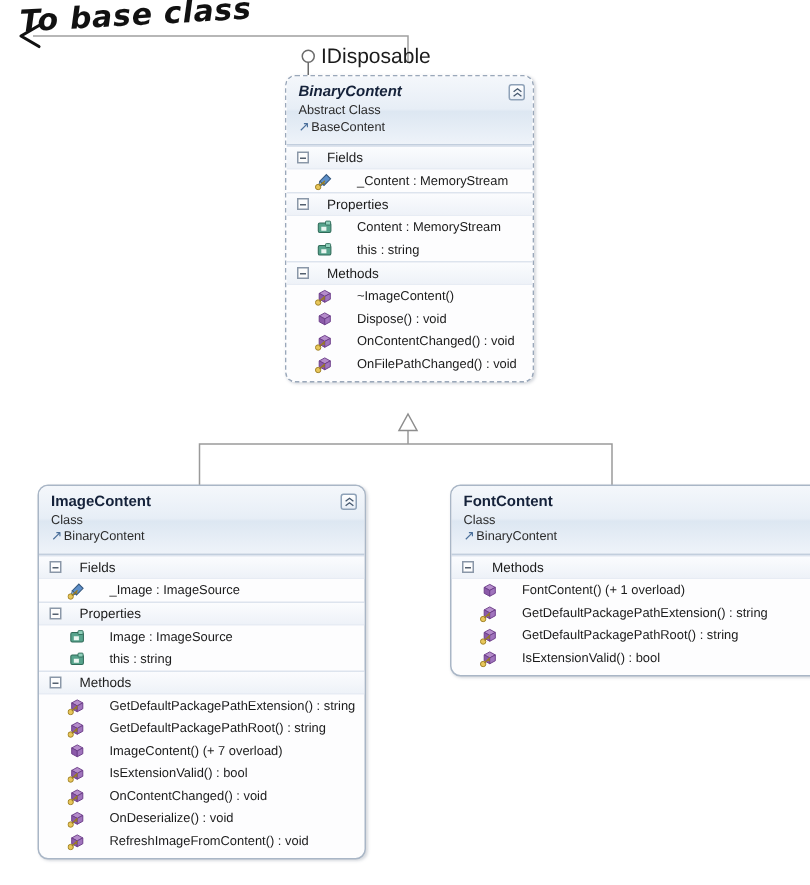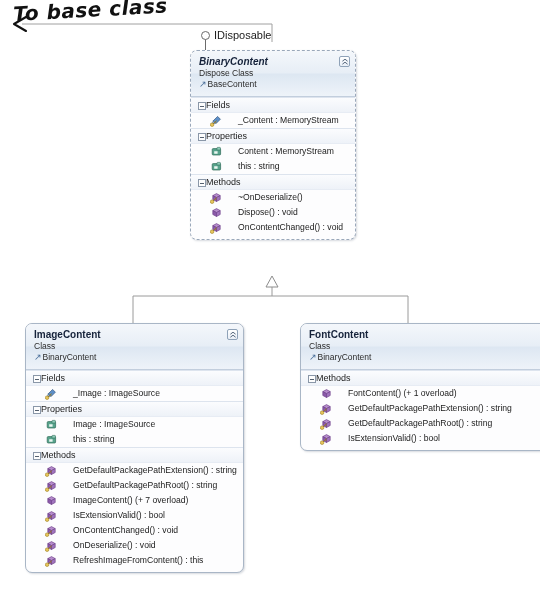--- a/index.html
+++ b/index.html
@@ -59,21 +59,21 @@
   }
   .lollipop-circle {
     width: 9px;
     height: 9px;
     border: 1px solid #6b6b6b;
     border-radius: 50%;
     background: #ffffff;
     box-sizing: border-box;
   }
   .lollipop-label {
-    font-size: 11px;
+    font-size: 14px;
     color: #1b1b1b;
     white-space: nowrap;
   }
 
   
   .classbox {
     position: absolute;
     box-sizing: border-box;
     background: #fdfdfe;
     border: 1px solid #a9b6c6;
@@ -131,22 +131,22 @@
     box-sizing: border-box;
   }
   .collapse-btn svg { display:block; }
 
   .cls-body {
     padding: 0 0 4px 0;
   }
 
   .section-head {
     display: flex;
-    align-items: flex-end;
-    gap: 0;
+    align-items: center;
+    gap: 12px;
     padding: 2px 6px 2px 7px;
     background: linear-gradient(to bottom, #fbfcfe 0%, #eef2f8 100%);
     border-top: 1px solid #dde4ee;
     border-bottom: 1px solid #e7ecf4;
   }
   .section-head .toggle {
     width: 8px; height: 8px;
     border: 1px solid #8a97a8;
     background: #fdfdfd;
     box-sizing: border-box;
@@ -220,21 +220,21 @@
   <div class="annotation">To base class</div>
 
   <div class="lollipop">
     <span class="lollipop-circle"></span>
     <span class="lollipop-label">IDisposable</span>
   </div>
 
   <div class="classbox abstract" id="box-binarycontent" style="left:190px; top:50px; width:166px;">
       <div class="cls-head">
         <div class="cls-title italic">BinaryContent</div>
-        <div class="cls-kind">Dispose Class</div>
+        <div class="cls-kind">Abstract Class</div>
         <div class="cls-base"><span class="arrowglyph">↗</span>BaseContent</div>
         <div class="collapse-btn">
           <svg width="8" height="8" viewBox="0 0 8 8">
             <path d="M1.4 3.2 L4 1.2 L6.6 3.2" fill="none" stroke="#45586f" stroke-width=".9"></path>
             <path d="M1.4 6.2 L4 4.2 L6.6 6.2" fill="none" stroke="#45586f" stroke-width=".9"></path>
           </svg>
         </div>
       </div>
       <div class="cls-body">
         <div class="section-head">
@@ -287,21 +287,21 @@
             <svg width="11" height="11" viewBox="0 0 11 11">
               <path d="M5.5 1.6 L9.2 3.6 L5.5 5.6 L1.8 3.6 Z" fill="#b58ccb" stroke="#6d3f8a" stroke-width=".65"></path>
               <path d="M1.8 3.6 L5.5 5.6 L5.5 9.5 L1.8 7.5 Z" fill="#8b5aa9" stroke="#6d3f8a" stroke-width=".65"></path>
               <path d="M9.2 3.6 L9.2 7.5 L5.5 9.5 L5.5 5.6 Z" fill="#a074bd" stroke="#6d3f8a" stroke-width=".65"></path>
             </svg>
             <svg class="ovl" width="7" height="7" viewBox="0 0 7 7">
               <circle cx="2.1" cy="4.7" r="1.8" fill="#e8c65a" stroke="#9a7c1f" stroke-width=".6"></circle>
               <path d="M3.3 3.7 L6.4 0.8 M5.4 1.8 L6.2 2.5" stroke="#9a7c1f" stroke-width=".9" fill="none" stroke-linecap="round"></path>
             </svg>
           </span>
-          <span class="member-label">~OnDeserialize()</span>
+          <span class="member-label">~ImageContent()</span>
         </div>
         <div class="member">
           <span class="micon">
             <svg width="11" height="11" viewBox="0 0 11 11">
               <path d="M5.5 1.6 L9.2 3.6 L5.5 5.6 L1.8 3.6 Z" fill="#b58ccb" stroke="#6d3f8a" stroke-width=".65"></path>
               <path d="M1.8 3.6 L5.5 5.6 L5.5 9.5 L1.8 7.5 Z" fill="#8b5aa9" stroke="#6d3f8a" stroke-width=".65"></path>
               <path d="M9.2 3.6 L9.2 7.5 L5.5 9.5 L5.5 5.6 Z" fill="#a074bd" stroke="#6d3f8a" stroke-width=".65"></path>
             </svg>
           </span>
           <span class="member-label">Dispose() : void</span>
@@ -312,20 +312,34 @@
               <path d="M5.5 1.6 L9.2 3.6 L5.5 5.6 L1.8 3.6 Z" fill="#b58ccb" stroke="#6d3f8a" stroke-width=".65"></path>
               <path d="M1.8 3.6 L5.5 5.6 L5.5 9.5 L1.8 7.5 Z" fill="#8b5aa9" stroke="#6d3f8a" stroke-width=".65"></path>
               <path d="M9.2 3.6 L9.2 7.5 L5.5 9.5 L5.5 5.6 Z" fill="#a074bd" stroke="#6d3f8a" stroke-width=".65"></path>
             </svg>
             <svg class="ovl" width="7" height="7" viewBox="0 0 7 7">
               <circle cx="2.1" cy="4.7" r="1.8" fill="#e8c65a" stroke="#9a7c1f" stroke-width=".6"></circle>
               <path d="M3.3 3.7 L6.4 0.8 M5.4 1.8 L6.2 2.5" stroke="#9a7c1f" stroke-width=".9" fill="none" stroke-linecap="round"></path>
             </svg>
           </span>
           <span class="member-label">OnContentChanged() : void</span>
+        </div>
+        <div class="member">
+          <span class="micon">
+            <svg width="11" height="11" viewBox="0 0 11 11">
+              <path d="M5.5 1.6 L9.2 3.6 L5.5 5.6 L1.8 3.6 Z" fill="#b58ccb" stroke="#6d3f8a" stroke-width=".65"></path>
+              <path d="M1.8 3.6 L5.5 5.6 L5.5 9.5 L1.8 7.5 Z" fill="#8b5aa9" stroke="#6d3f8a" stroke-width=".65"></path>
+              <path d="M9.2 3.6 L9.2 7.5 L5.5 9.5 L5.5 5.6 Z" fill="#a074bd" stroke="#6d3f8a" stroke-width=".65"></path>
+            </svg>
+            <svg class="ovl" width="7" height="7" viewBox="0 0 7 7">
+              <circle cx="2.1" cy="4.7" r="1.8" fill="#e8c65a" stroke="#9a7c1f" stroke-width=".6"></circle>
+              <path d="M3.3 3.7 L6.4 0.8 M5.4 1.8 L6.2 2.5" stroke="#9a7c1f" stroke-width=".9" fill="none" stroke-linecap="round"></path>
+            </svg>
+          </span>
+          <span class="member-label">OnFilePathChanged() : void</span>
         </div>
       </div>
     </div>
 
   <div class="classbox" id="box-imagecontent" style="left:25px; top:323px; width:219px;">
       <div class="cls-head">
         <div class="cls-title">ImageContent</div>
         <div class="cls-kind">Class</div>
         <div class="cls-base"><span class="arrowglyph">↗</span>BinaryContent</div>
         <div class="collapse-btn">
@@ -466,21 +480,21 @@
             <svg width="11" height="11" viewBox="0 0 11 11">
               <path d="M5.5 1.6 L9.2 3.6 L5.5 5.6 L1.8 3.6 Z" fill="#b58ccb" stroke="#6d3f8a" stroke-width=".65"></path>
               <path d="M1.8 3.6 L5.5 5.6 L5.5 9.5 L1.8 7.5 Z" fill="#8b5aa9" stroke="#6d3f8a" stroke-width=".65"></path>
               <path d="M9.2 3.6 L9.2 7.5 L5.5 9.5 L5.5 5.6 Z" fill="#a074bd" stroke="#6d3f8a" stroke-width=".65"></path>
             </svg>
             <svg class="ovl" width="7" height="7" viewBox="0 0 7 7">
               <circle cx="2.1" cy="4.7" r="1.8" fill="#e8c65a" stroke="#9a7c1f" stroke-width=".6"></circle>
               <path d="M3.3 3.7 L6.4 0.8 M5.4 1.8 L6.2 2.5" stroke="#9a7c1f" stroke-width=".9" fill="none" stroke-linecap="round"></path>
             </svg>
           </span>
-          <span class="member-label">RefreshImageFromContent() : this</span>
+          <span class="member-label">RefreshImageFromContent() : void</span>
         </div>
       </div>
     </div>
 
   <div class="classbox" id="box-fontcontent" style="left:300px; top:323px; width:260px;">
       <div class="cls-head">
         <div class="cls-title">FontContent</div>
         <div class="cls-kind">Class</div>
         <div class="cls-base"><span class="arrowglyph">↗</span>BinaryContent</div>
         <div class="collapse-btn">

